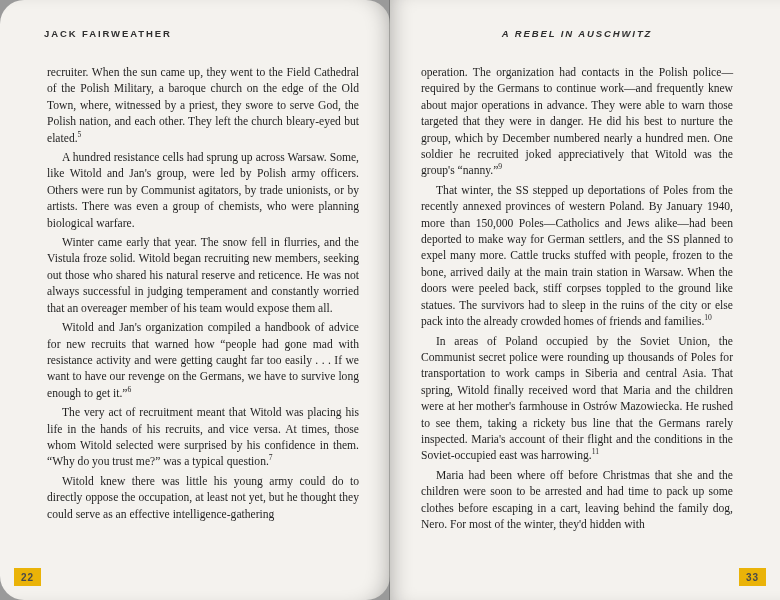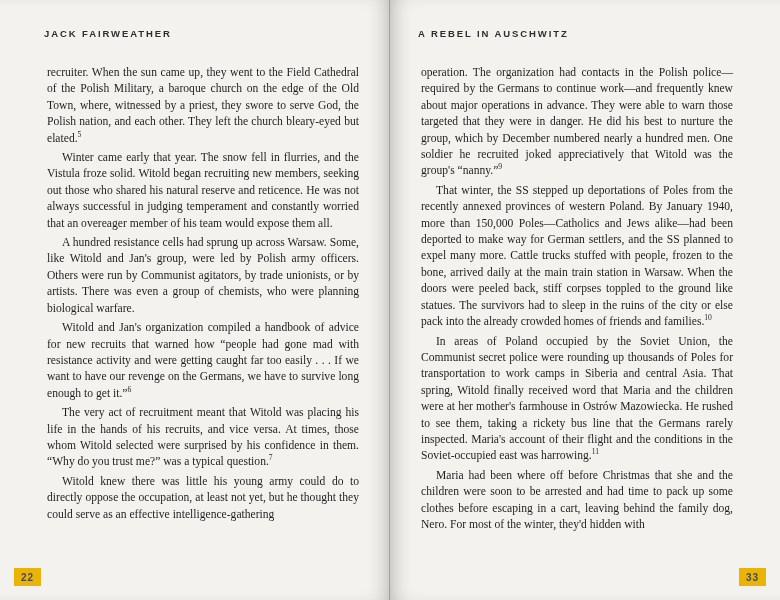--- a/index.html
+++ b/index.html
@@ -24,20 +24,21 @@
     position: relative;
     width: 390px;
     height: 600px;
     background: #f4f2ee;
     box-sizing: border-box;
     overflow: hidden;
   }
   .page.left {
     padding: 28px 28px 12px 44px;
     box-shadow: inset -14px 0 22px -14px rgba(0,0,0,0.32);
+    border-radius: 24px;
   }
   .page.right {
     padding: 28px 44px 0 28px;
     box-shadow: inset 14px 0 22px -14px rgba(0,0,0,0.32);
   }
   .gutter {
     position: absolute;
     left: 389px;
     top: 0;
     width: 2px;
@@ -48,21 +49,21 @@
     font-family: "Liberation Sans", sans-serif;
     font-size: 9.5px;
     letter-spacing: 1.9px;
     color: #2e2e2e;
     font-weight: bold;
     text-transform: uppercase;
     margin-bottom: 26px;
     white-space: nowrap;
   }
   .page.left .running-head { text-align: left; }
-  .page.right .running-head { text-align: left; }
+  .page.right .running-head { text-align: center; font-style: italic; }
 
   .col {
     font-size: 11.6px;
     line-height: 16.4px;
     color: #1f1f1f;
     text-align: justify;
     hyphens: auto;
     -webkit-hyphens: auto;
   }
   .col p {
@@ -93,22 +94,22 @@
 </style>
 </head>
 <body>
 
 <div class="spread">
 
   <div class="page left">
     <div class="running-head">Jack Fairweather</div>
     <div class="col">
       <p class="noindent"><span>recruiter. When the sun came up, they went to the Field Cathedral of the Polish Military, a baroque church on the edge of the Old Town, where, witnessed by a priest, they swore to serve God, the Polish nation, and each other. They left the church bleary-eyed but elated.</span><sup>5</sup></p>
+      <p><span>A hundred resistance cells had sprung up across Warsaw. Some, like Witold and Jan's group, were led by Polish army officers. Others were run by Communist agitators, by trade unionists, or by artists. There was even a group of chemists, who were planning biological warfare.</span><sup></sup></p>
       <p><span>Winter came early that year. The snow fell in flurries, and the Vistula froze solid. Witold began recruiting new members, seeking out those who shared his natural reserve and reticence. He was not always successful in judging temperament and constantly worried that an overeager member of his team would expose them all.</span><sup></sup></p>
-      <p><span>A hundred resistance cells had sprung up across Warsaw. Some, like Witold and Jan's group, were led by Polish army officers. Others were run by Communist agitators, by trade unionists, or by artists. There was even a group of chemists, who were planning biological warfare.</span><sup></sup></p>
       <p><span>Witold and Jan's organization compiled a handbook of advice for new recruits that warned how “people had gone mad with resistance activity and were getting caught far too easily . . . If we want to have our revenge on the Germans, we have to survive long enough to get it.”</span><sup>6</sup></p>
       <p><span>The very act of recruitment meant that Witold was placing his life in the hands of his recruits, and vice versa. At times, those whom Witold selected were surprised by his confidence in them. “Why do you trust me?” was a typical question.</span><sup>7</sup></p>
       <p><span>Witold knew there was little his young army could do to directly oppose the occupation, at least not yet, but he thought they could serve as an effective intelligence-gathering</span><sup></sup></p>
     </div>
     <div class="folio">22</div>
   </div>
 
   <div class="gutter"></div>
 
   <div class="page right">

